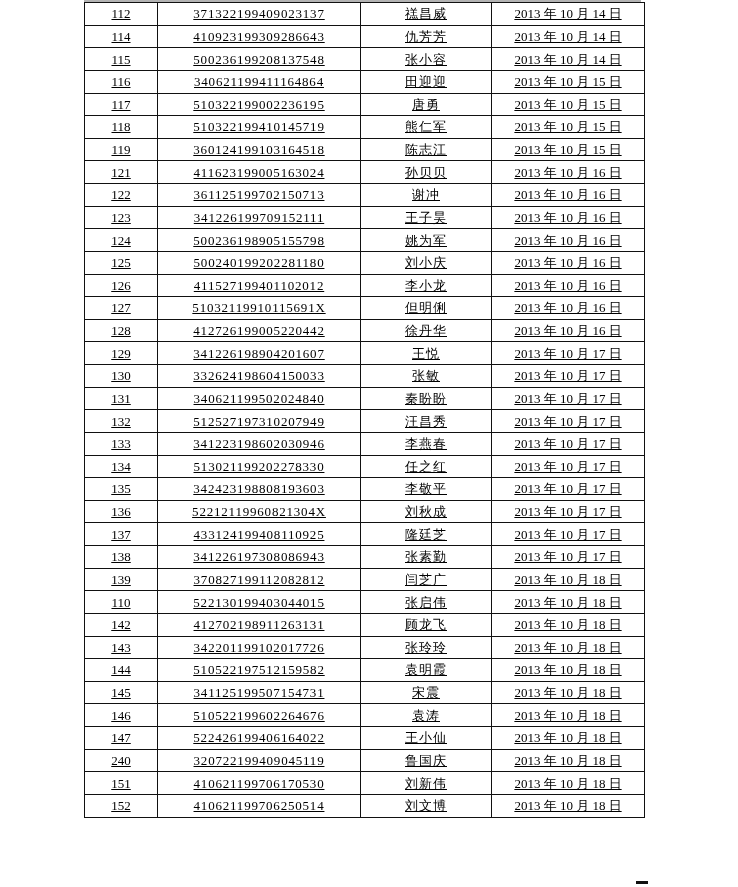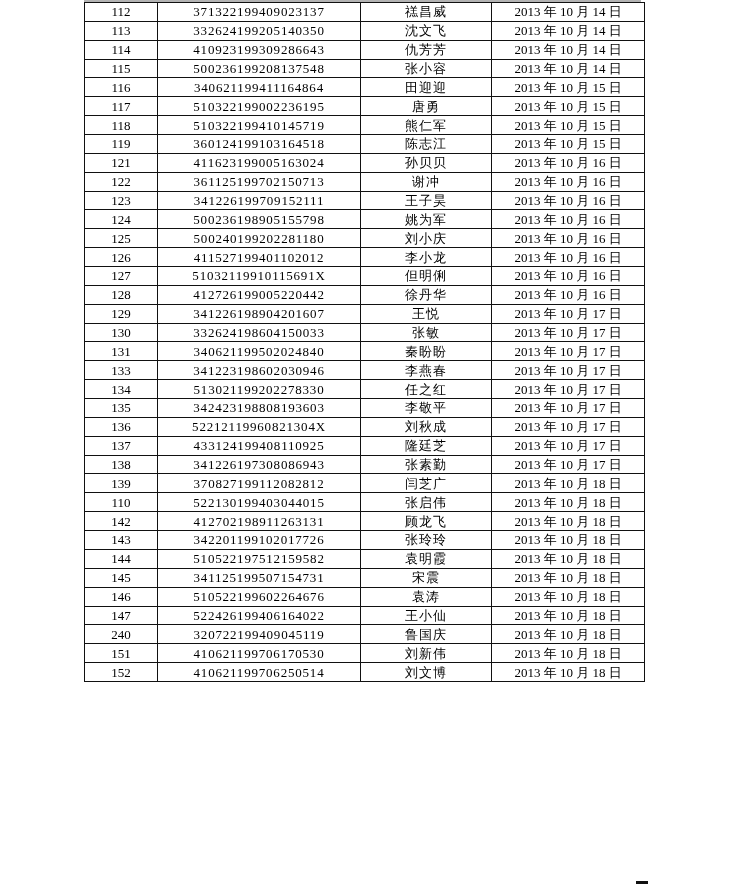--- a/index.html
+++ b/index.html
@@ -22,24 +22,25 @@
     top: 0px;
     width: 557px;
     height: 2px;
     background: #b3b3b3;
   }
   table.register {
     position: absolute;
     left: 84px;
     top: 2px;
     width: 557px;
-    height: 680px;
+    height: 816px;
     border-collapse: collapse;
     table-layout: fixed;
     background: #ffffff;
+    text-decoration: underline;
   }
   table.register td {
     border: 1px solid #111111;
     text-align: center;
     vertical-align: middle;
     font-size: 13px;
     line-height: 1;
     padding: 0;
     overflow: hidden;
     white-space: nowrap;
@@ -65,26 +66,20 @@
 
   <table class="register">
     <tbody id="table-body">
         <tr>
       <td class="col-index">112</td>
       <td class="col-id">371322199409023137</td>
       <td class="col-name">禚昌威</td>
       <td class="col-date">2013 年 10 月 14 日</td>
     </tr>
         <tr>
-      <td class="col-index">113</td>
-      <td class="col-id">332624199205140350</td>
-      <td class="col-name">沈文飞</td>
-      <td class="col-date">2013 年 10 月 14 日</td>
-    </tr>
-        <tr>
       <td class="col-index">114</td>
       <td class="col-id">410923199309286643</td>
       <td class="col-name">仇芳芳</td>
       <td class="col-date">2013 年 10 月 14 日</td>
     </tr>
         <tr>
       <td class="col-index">115</td>
       <td class="col-id">500236199208137548</td>
       <td class="col-name">张小容</td>
       <td class="col-date">2013 年 10 月 14 日</td>
@@ -173,20 +168,26 @@
       <td class="col-name">张敏</td>
       <td class="col-date">2013 年 10 月 17 日</td>
     </tr>
         <tr>
       <td class="col-index">131</td>
       <td class="col-id">340621199502024840</td>
       <td class="col-name">秦盼盼</td>
       <td class="col-date">2013 年 10 月 17 日</td>
     </tr>
         <tr>
+      <td class="col-index">132</td>
+      <td class="col-id">512527197310207949</td>
+      <td class="col-name">汪昌秀</td>
+      <td class="col-date">2013 年 10 月 17 日</td>
+    </tr>
+        <tr>
       <td class="col-index">133</td>
       <td class="col-id">341223198602030946</td>
       <td class="col-name">李燕春</td>
       <td class="col-date">2013 年 10 月 17 日</td>
     </tr>
         <tr>
       <td class="col-index">134</td>
       <td class="col-id">513021199202278330</td>
       <td class="col-name">任之红</td>
       <td class="col-date">2013 年 10 月 17 日</td>

